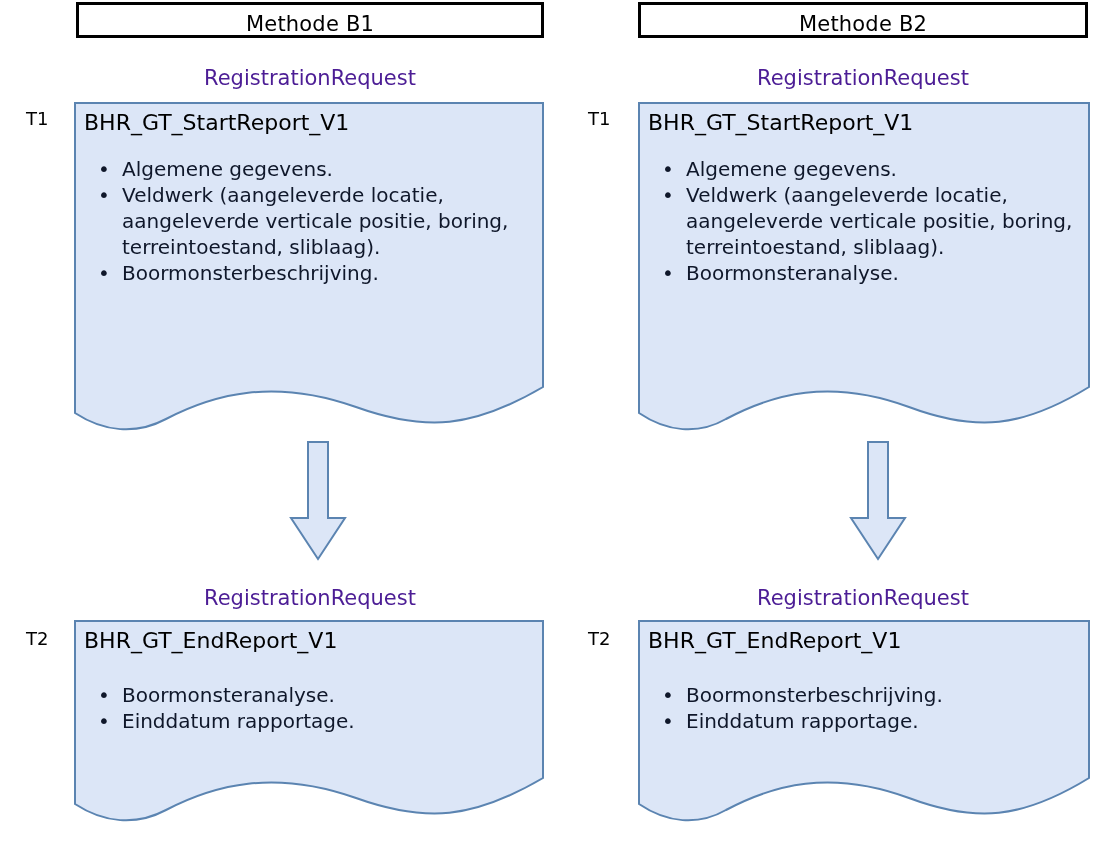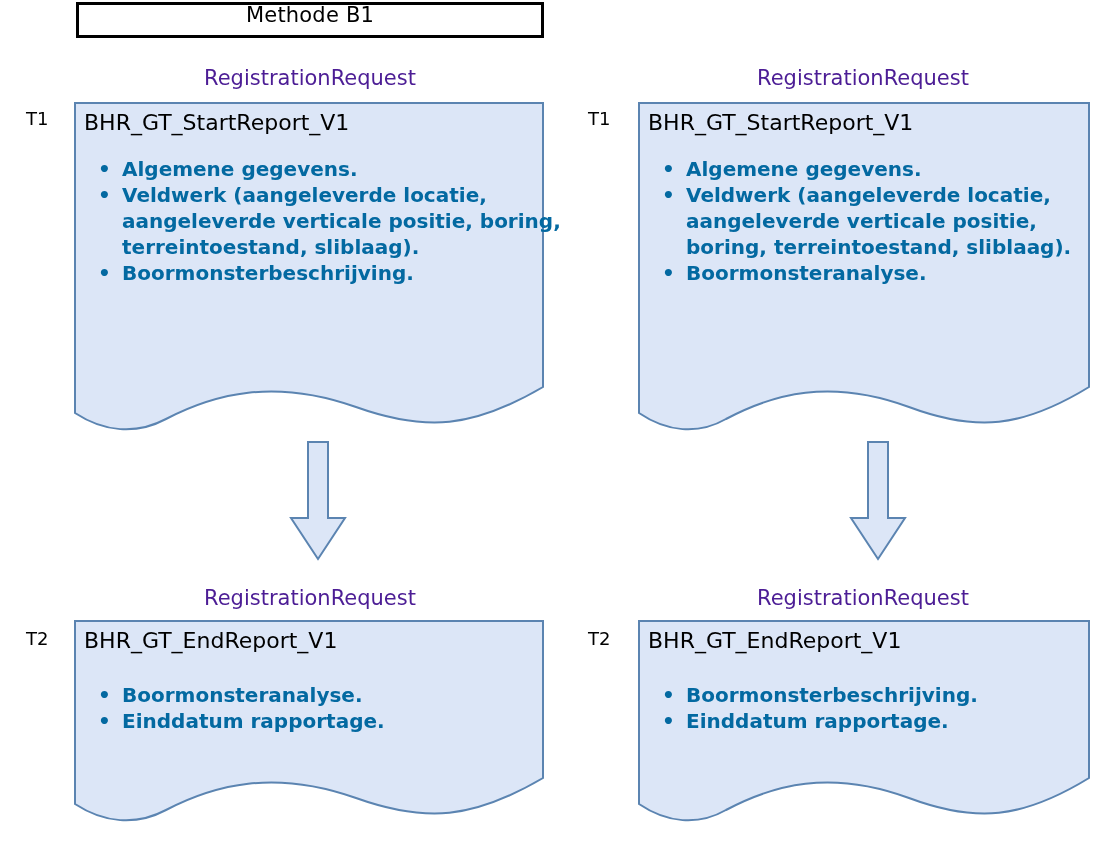--- a/index.html
+++ b/index.html
@@ -23,21 +23,21 @@
     height: 842px;
   }
 
   
   .method-header {
     position: absolute;
     box-sizing: border-box;
     border: 3px solid #000000;
     background: #ffffff;
     display: flex;
-    align-items: flex-start;
+    align-items: flex-end;
     justify-content: center;
     font-size: 21px;
     line-height: 1;
     color: #000000;
     letter-spacing: 0.2px;
   }
   .method-header.left  { left: 76px;  top: 2px; width: 468px; height: 36px; }
   .method-header.right { left: 638px; top: 2px; width: 450px; height: 36px; }
 
   
@@ -85,23 +85,22 @@
   }
   .doc-list {
     margin: 0;
     padding: 0;
     list-style: none;
   }
   .doc-list li {
     position: relative;
     font-size: 20px;
     line-height: 26px;
-    color: #0369a1;
+    color: #0f172a;
     padding-left: 38px;
-    font-weight: bold;
   }
   .doc-list li::before {
     content: "\2022";
     position: absolute;
     left: 14px;
     top: 0;
     font-size: 20px;
     line-height: 26px;
   }
 
@@ -117,20 +116,23 @@
 </style>
 </head>
 <body>
 
 <div class="diagram">
 
   <div class="method-header left">
     <span>Methode B1</span>
   </div>
 
+  <div class="method-header right">
+    <span>Methode B2</span>
+  </div>
 
   <div class="reg-label" style="left:76px; top:68px; width:468px;">RegistrationRequest</div>
 
   <div class="time-label" style="left:26px; top:110px;">T1</div>
 
   <div class="doc" style="left:74px; top:102px; width:470px; height:330px;">
     <svg width="470" height="330" viewBox="0 0 470 330" xmlns="http://www.w3.org/2000/svg">
       <path d="M1,1 L469,1 L469,285 C 399,326 352,330 282,305 C 200,276 140,292 92,317 C 62,333 30,330 1,311 Z" fill="#DCE6F7" stroke="#5B84B1" stroke-width="2"></path>
     </svg>
     <div class="doc-content">

